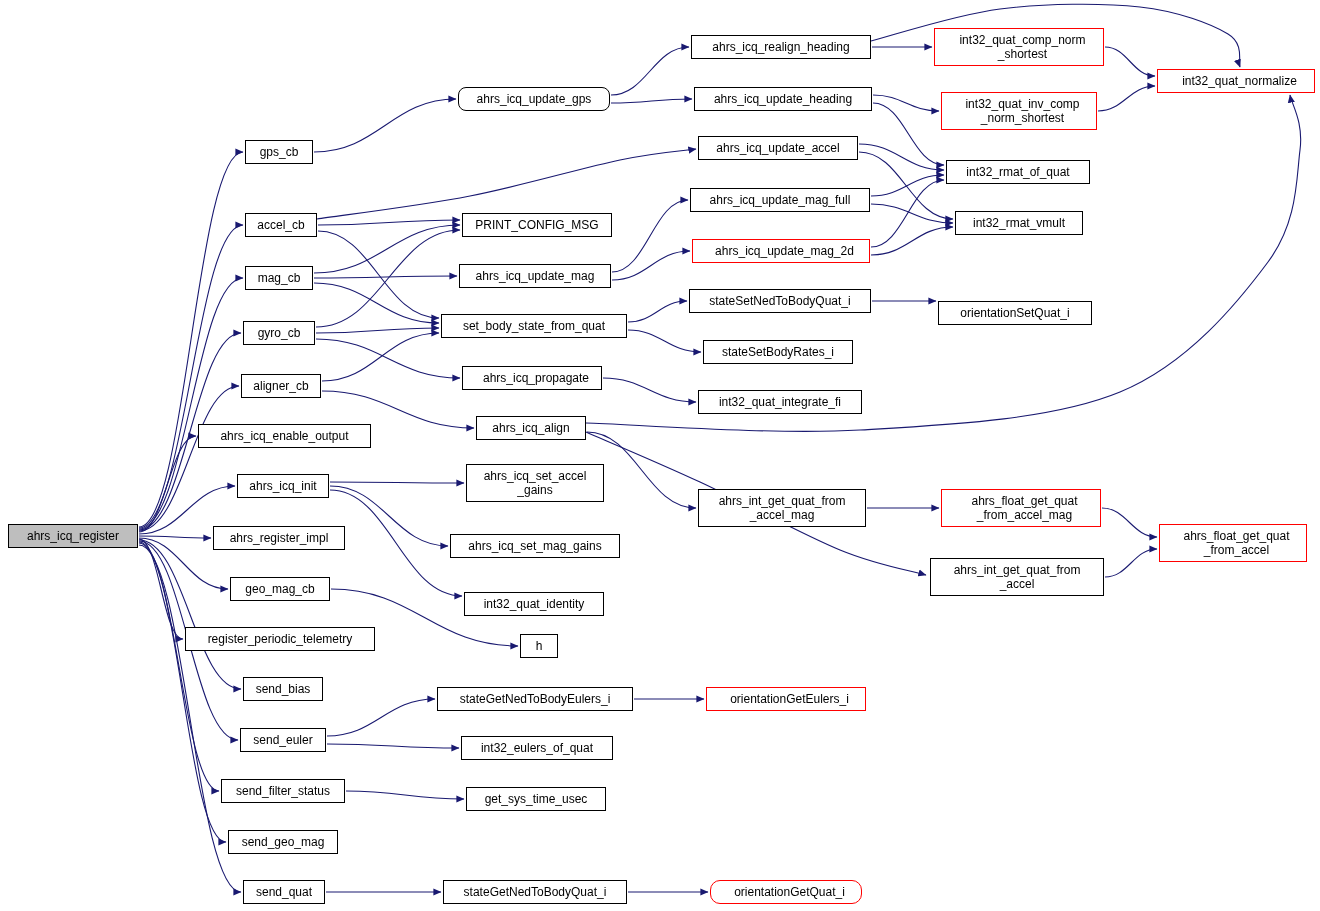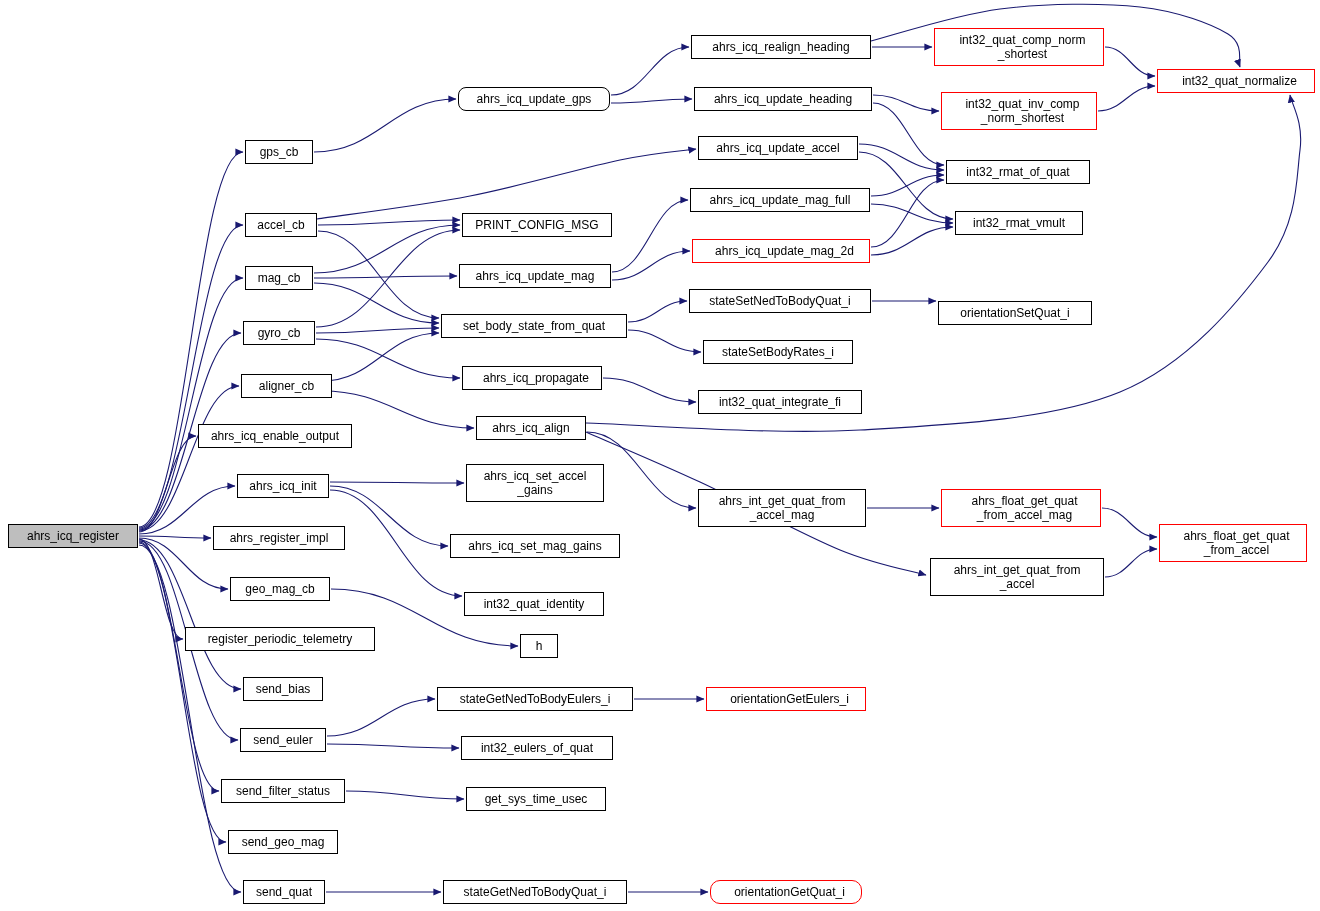--- a/index.html
+++ b/index.html
@@ -95,22 +95,22 @@
         <path d="M326,892 C377.75,892 389.25,892 441,892" class="edge" marker-end="url(#arrow)"></path>
         <path d="M628,892 C664,892 672,892 708,892" class="edge" marker-end="url(#arrow)"></path>
       </g>
   </svg>
   <div>
       <div class="node root" style="left: 8px; top: 524px; width: 130px; height: 24px;">ahrs_icq_register</div>
       <div class="node normal" style="left: 245px; top: 140px; width: 68px; height: 24px;">gps_cb</div>
       <div class="node normal" style="left: 245px; top: 213px; width: 72px; height: 24px;">accel_cb</div>
       <div class="node normal" style="left: 245px; top: 266px; width: 68px; height: 24px;">mag_cb</div>
       <div class="node normal" style="left: 243px; top: 321px; width: 72px; height: 24px;">gyro_cb</div>
-      <div class="node normal" style="left: 241px; top: 374px; width: 91px; height: 24px;">aligner_cb</div>
-      <div class="node normal" style="left: 198px; top: 424px; width: 154px; height: 24px;">ahrs_icq_enable_output</div>
+      <div class="node normal" style="left: 241px; top: 374px; width: 80px; height: 24px;">aligner_cb</div>
+      <div class="node normal" style="left: 198px; top: 424px; width: 173px; height: 24px;">ahrs_icq_enable_output</div>
       <div class="node normal" style="left: 237px; top: 474px; width: 92px; height: 24px;">ahrs_icq_init</div>
       <div class="node normal" style="left: 213px; top: 526px; width: 132px; height: 24px;">ahrs_register_impl</div>
       <div class="node normal" style="left: 230px; top: 577px; width: 100px; height: 24px;">geo_mag_cb</div>
       <div class="node normal" style="left: 185px; top: 627px; width: 190px; height: 24px;">register_periodic_telemetry</div>
       <div class="node normal" style="left: 243px; top: 677px; width: 80px; height: 24px;">send_bias</div>
       <div class="node normal" style="left: 240px; top: 728px; width: 86px; height: 24px;">send_euler</div>
       <div class="node normal" style="left: 221px; top: 779px; width: 124px; height: 24px; text-align: right;">send_filter_status</div>
       <div class="node normal" style="left: 228px; top: 830px; width: 110px; height: 24px;">send_geo_mag</div>
       <div class="node normal" style="left: 243px; top: 880px; width: 82px; height: 24px;">send_quat</div>
       <div class="node normal" style="left: 458px; top: 87px; width: 152px; height: 24px; border-radius: 8px;">ahrs_icq_update_gps</div>

